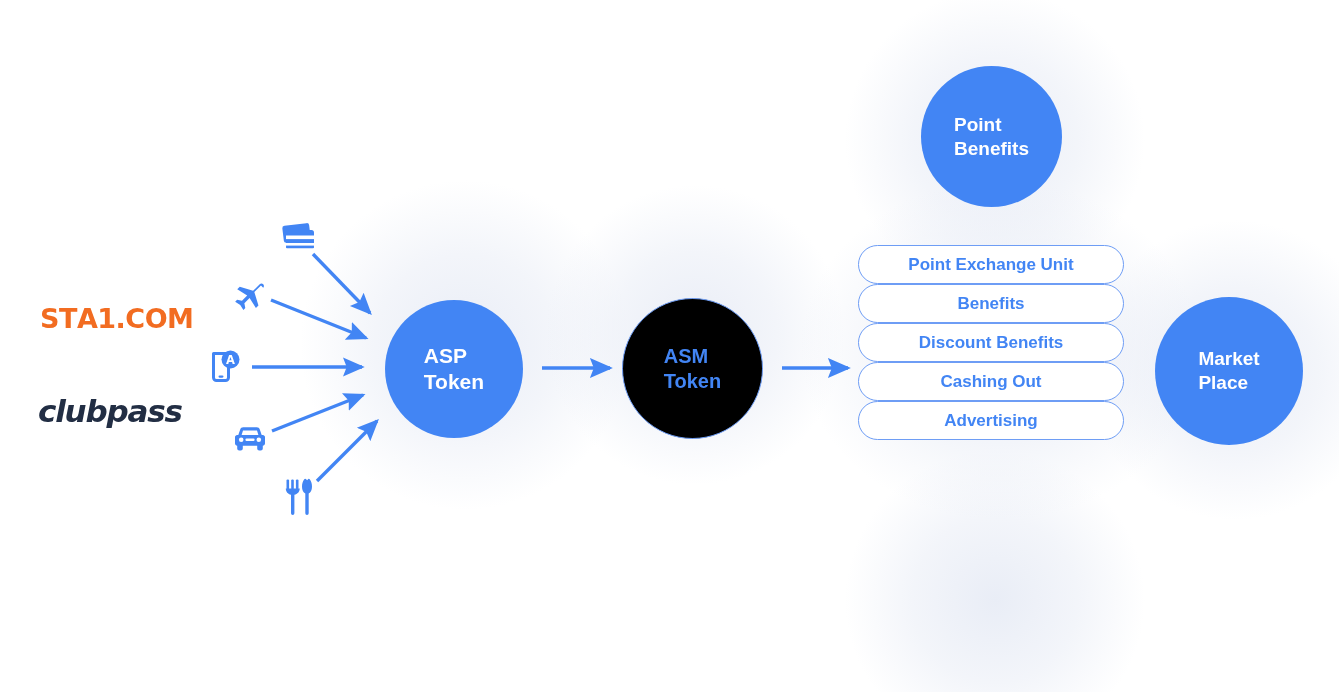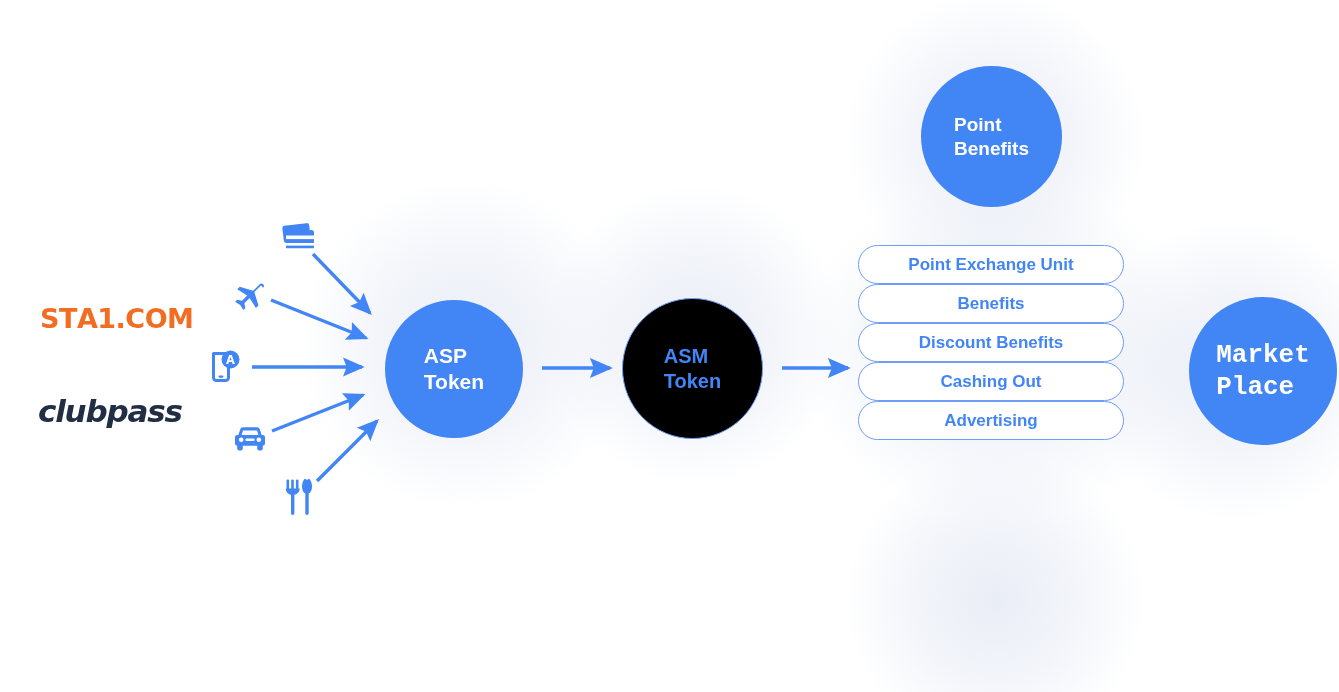--- a/index.html
+++ b/index.html
@@ -91,21 +91,21 @@
   .circle.outline {
     background: #000000;
     color: #4285F4;
     border: 1.6px solid #6e9df5;
   }
 
   #node-asp  { left: 385px; top: 300px; width: 138px; height: 138px; font-size: 21px; }
   #node-asm  { left: 622px; top: 298px; width: 141px; height: 141px; font-size: 20px; }
   #node-point-exchange { left: 921px; top: 66px;  width: 141px; height: 141px; font-size: 19px; }
   #node-data-infra     { left: 921px; top: 528px; width: 141px; height: 141px; font-size: 19px; }
-  #node-market-place   { left: 1189px; top: 297px; width: 148px; height: 148px; font-size: 26px; font-family: Liberation Mono, monospace; }
+  #node-market-place   { left: 1155px; top: 297px; width: 148px; height: 148px; font-size: 19px; }
 
   
   #pill-list {
     position: absolute;
     left: 858px;
     top: 245px;
     width: 266px;
     display: flex;
     flex-direction: column;
   }

